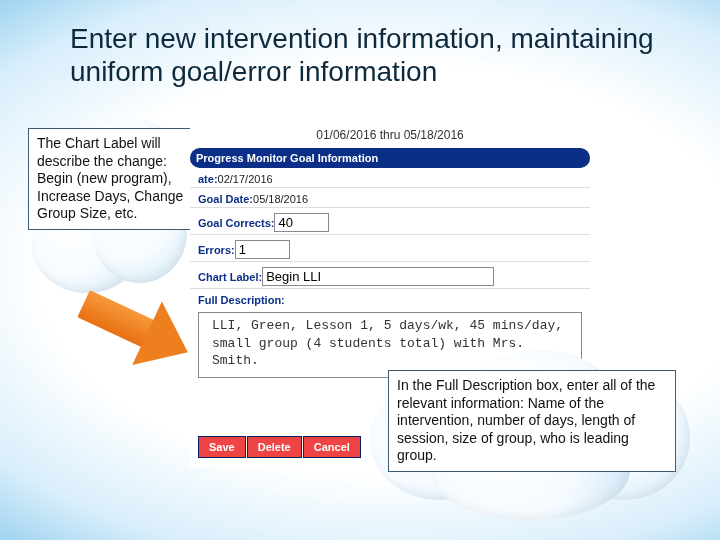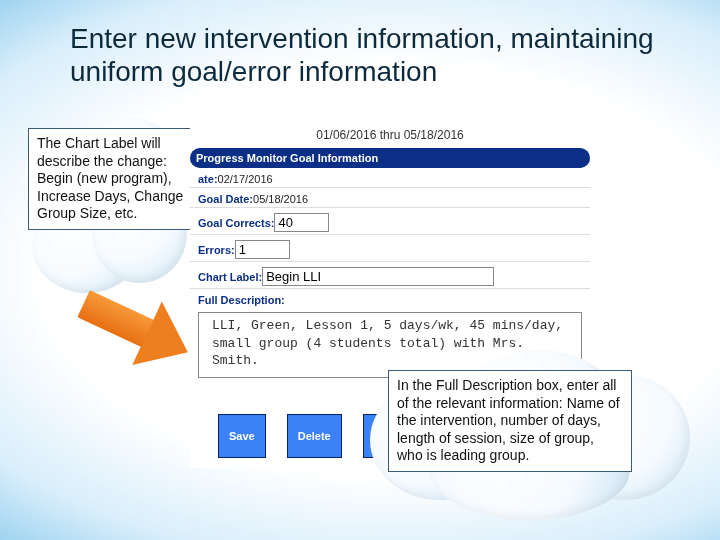--- a/index.html
+++ b/index.html
@@ -65,38 +65,38 @@
     font-size:13px; width:55px; padding:1px 3px; border:1px solid #888; background:#fff;
   }
   .field-row input.txt-wide { width:232px; }
   .desc-box {
     margin:4px 8px 0 8px; border:1px solid #888; background:#fff;
     font-family: "Courier New", monospace; font-size:13px; line-height:1.35;
     padding:4px 13px; height:66px; color:#333; white-space:pre-wrap;
   }
   .btn-bar { position:absolute; left:8px; bottom:10px; display:flex; }
   .btn {
-    background:#3b82f6; color:#fff; font-size:11px; font-weight:700;
-    padding:15px 10px; border:1px solid #05215f; margin-right:1px; cursor:pointer;margin-left:20px;
+    background:#ef4444; color:#fff; font-size:11px; font-weight:700;
+    padding:4px 10px; border:1px solid #05215f; margin-right:1px; cursor:pointer;
   }
   
   .callout2-cloud {
     position: absolute; left: 370px; top: 350px; width: 320px; height: 170px;
   }
   .callout2-cloud .blob {
     position: absolute; border-radius: 50%;
     background: radial-gradient(circle at 35% 30%, #ffffff 0%, #f4faff 55%, #cbe3f3 100%);
     box-shadow: inset -3px -4px 8px rgba(0,0,0,0.05);
   }
   .callout2-cloud .c1 { left: 0;   top: 30px; width: 140px; height: 120px; }
   .callout2-cloud .c2 { left: 90px; top: 0;   width: 160px; height: 120px; }
   .callout2-cloud .c3 { left: 190px;top: 25px;width: 130px; height: 125px; }
   .callout2-cloud .c4 { left: 60px; top: 70px;width: 200px; height: 100px; }
   .callout2-box {
-    position: absolute; left: 388px; top: 370px; width: 244px;
+    position: absolute; left: 388px; top: 370px; width: 288px;
     border: 1px solid #3c5a73; background: #fff;
     padding: 6px 8px; font-size: 14px; line-height: 1.25; color: #111;
   }
 </style>
 </head>
 <body>
 
 <div class="slide">
 
   <div class="title">Enter new intervention information, maintaining uniform goal/error information</div>

